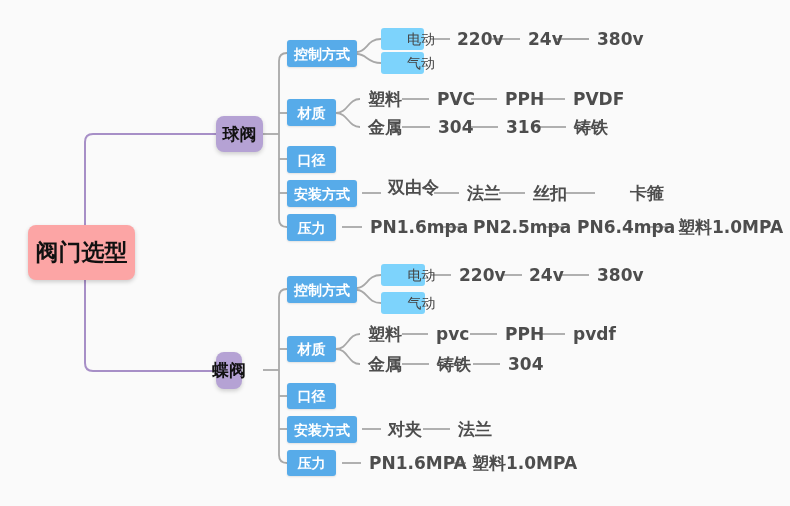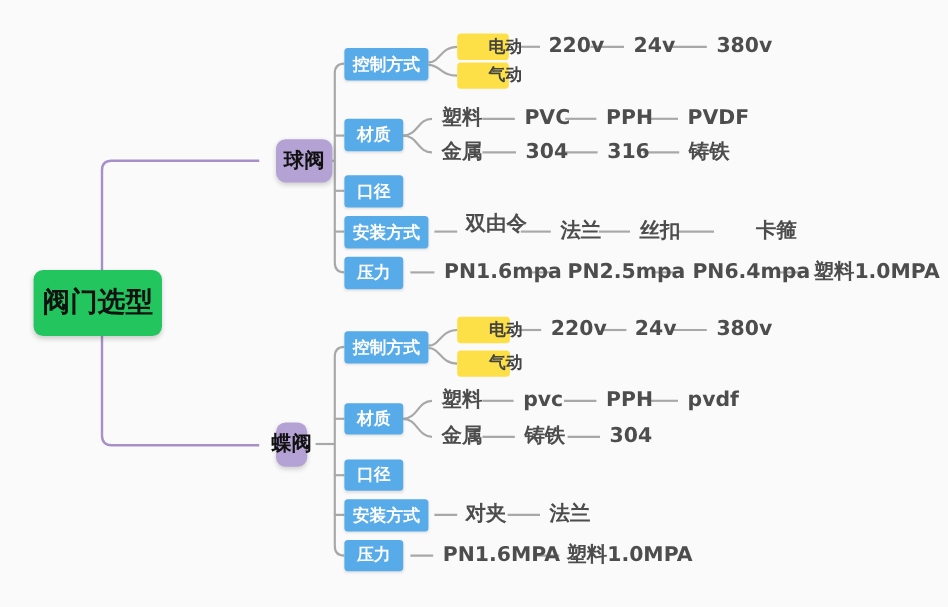--- a/index.html
+++ b/index.html
@@ -15,41 +15,40 @@
   }
   .wires{position:absolute;left:0;top:0;width:790px;height:506px;}
   .wire-gray{stroke:#a8a8a8;stroke-width:1.8;fill:none;}
   .wire-purple{stroke:#a78fc7;stroke-width:2;fill:none;}
   .node{
     position:absolute;box-sizing:border-box;
     display:flex;align-items:center;justify-content:center;
     white-space:nowrap;line-height:1;
   }
   .root-node{
-    background:#22c55e;color:#111;
+    background:#fca5a5;color:#111;
     font-size:23px;font-weight:bold;
     border-radius:8px;
     box-shadow:0 2px 4px rgba(0,0,0,0.18);
   }
   .branch-node{
     background:#b5a2d4;color:#111;
     font-size:17px;font-weight:bold;
     border-radius:8px;
     box-shadow:0 2px 4px rgba(0,0,0,0.18);
-    margin-left:14px;
   }
   .cat-node{
     background:#57abe9;color:#ffffff;
     font-size:14px;font-weight:bold;
     border-radius:3px;
     box-shadow:0 1px 2px rgba(0,0,0,0.10);
   }
   .mint-node{
-    background:#fde047;color:#444444;
-    font-size:14px;font-weight:bold;
+    background:#7dd3fc;color:#444444;
+    font-size:14px;font-weight:normal;
     border-radius:3px;
     padding-left:37px;
   }
   .txt-node{
     position:absolute;transform:translateY(-50%);
     font-size:17px;font-weight:bold;color:#4d4d4d;
     white-space:nowrap;line-height:1;
   }
 </style>
 </head>

